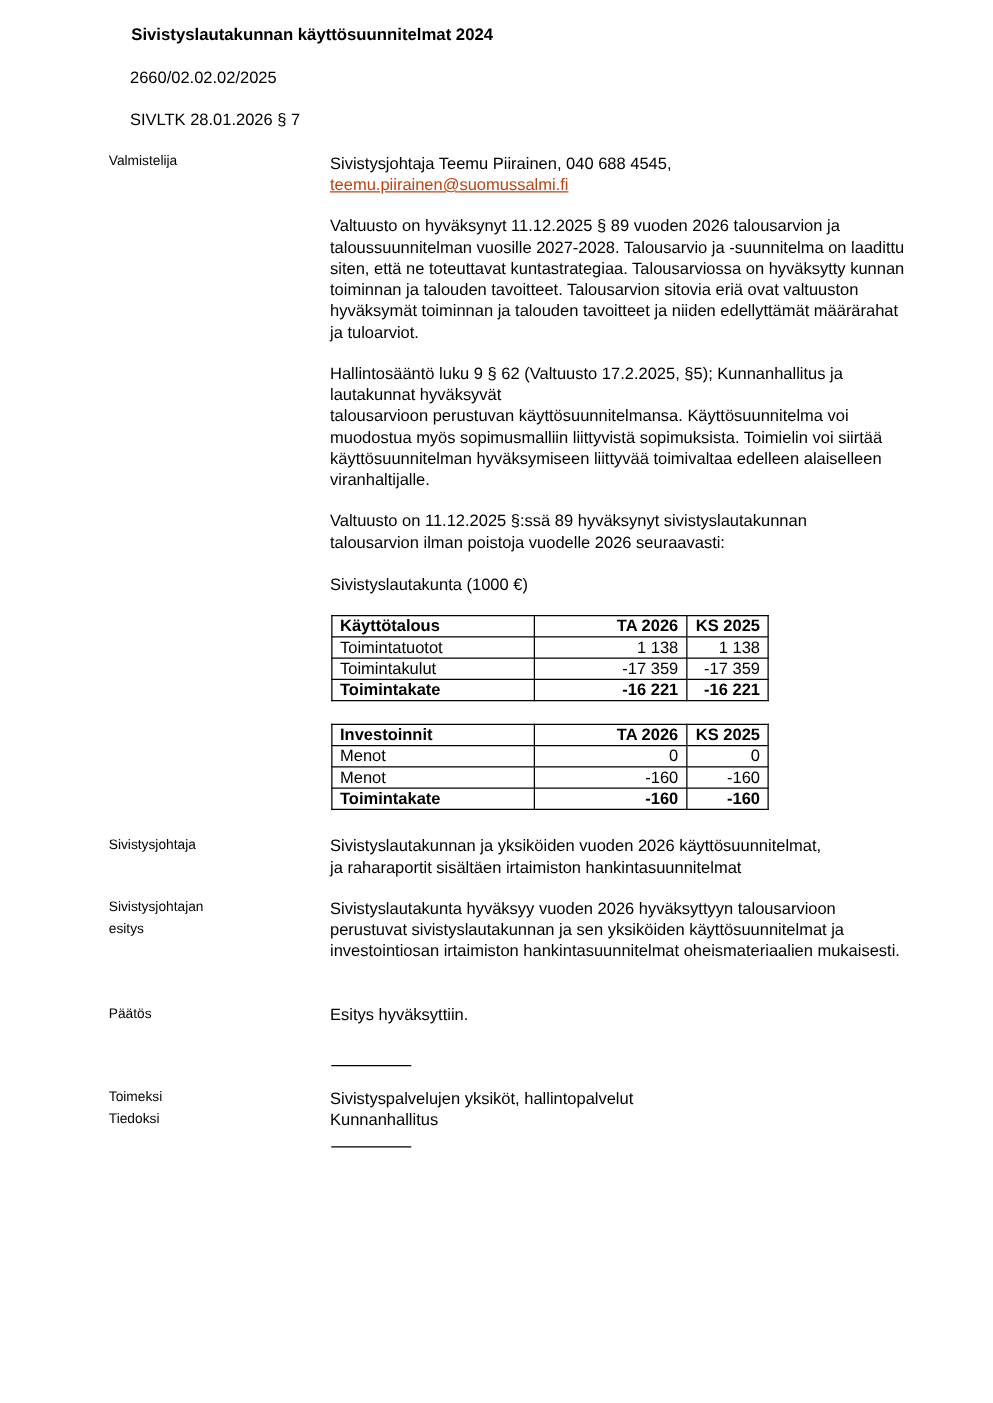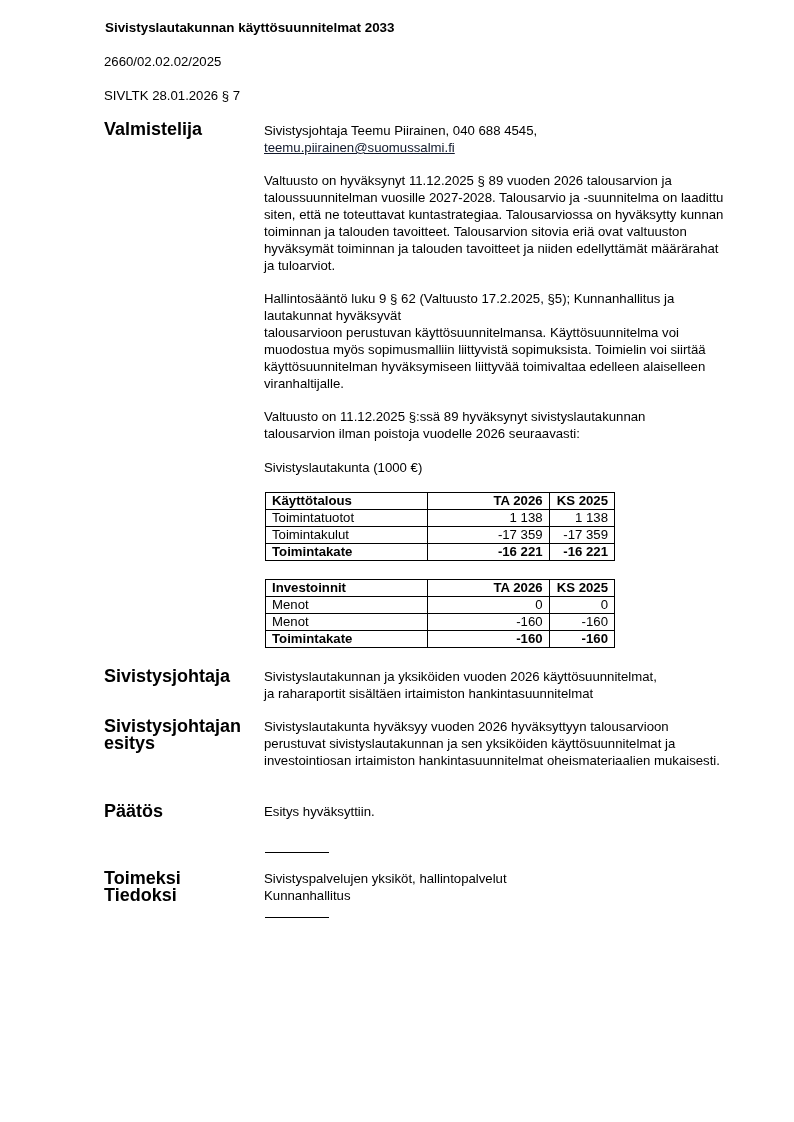--- a/index.html
+++ b/index.html
@@ -3,42 +3,42 @@
 <meta charset="utf-8">
 <style>
   html, body { margin: 0; padding: 0; background: #ffffff; }
   body {
     width: 794px; height: 1122px; position: relative; overflow: hidden;
     font-family: "Liberation Sans", sans-serif; font-size: 13.2px; color: #000;
   }
   .abs { position: absolute; }
   .title { left: 105px; top: 20px; font-weight: bold; font-size: 13.4px; }
   .line { left: 104px; }
-  .label { left: 104px; font-weight: bold; font-size: 18px; line-height: 17px; }
+  .label { left: 87px; font-weight: normal; font-size: 11px; line-height: 17px; }
   .content { left: 264px; width: 470px; line-height: 17px; }
   .para { margin: 0; }
-  a.email { color: #0f172a; text-decoration: underline; }
+  a.email { color: #c2410c; text-decoration: underline; }
   table.fin {
     border-collapse: collapse; width: 350px;
     font-family: "Liberation Sans", sans-serif; font-size: 13.2px; border-radius: 17px;
   }
   table.fin td, table.fin th {
     border: 1px solid #000; padding: 0 6px; height: 16px; line-height: 16px;
   }
   table.fin th { font-weight: bold; }
   table.fin .c0 { width: 148px; text-align: left; }
   table.fin .c1 { width: 108px; text-align: right; }
   table.fin .c2 { width: 52px; text-align: right; margin-top: 32px; }
   table.fin tr.total td { font-weight: bold; }
   .rule { width: 64px; height: 0; border-top: 1px solid #000; left: 265px; }
 </style>
 </head>
 <body>
 
-<div class="abs title">Sivistyslautakunnan käyttösuunnitelmat 2033</div>
+<div class="abs title">Sivistyslautakunnan käyttösuunnitelmat 2024</div>
 <div class="abs line" style="top:54px;">2660/02.02.02/2025</div>
 <div class="abs line" style="top:88px;">SIVLTK 28.01.2026 § 7</div>
 
 <div class="abs label" style="top:121px;">Valmistelija</div>
 <div class="abs content" style="top:122px;">
   <div>Sivistysjohtaja Teemu Piirainen, 040 688 4545,</div>
   <div><a class="email" href="#">teemu.piirainen@suomussalmi.fi</a></div>
 </div>
 <div class="abs content" style="top:172px; width:468px;">
   <p class="para">Valtuusto on hyväksynyt 11.12.2025 § 89 vuoden 2026 talousarvion ja taloussuunnitelman vuosille 2027-2028. Talousarvio ja -suunnitelma on laadittu siten, että ne toteuttavat kuntastrategiaa. Talousarviossa on hyväksytty kunnan toiminnan ja talouden tavoitteet. Talousarvion sitovia eriä ovat valtuuston hyväksymät toiminnan ja talouden tavoitteet ja niiden edellyttämät määrärahat ja tuloarviot.</p>

